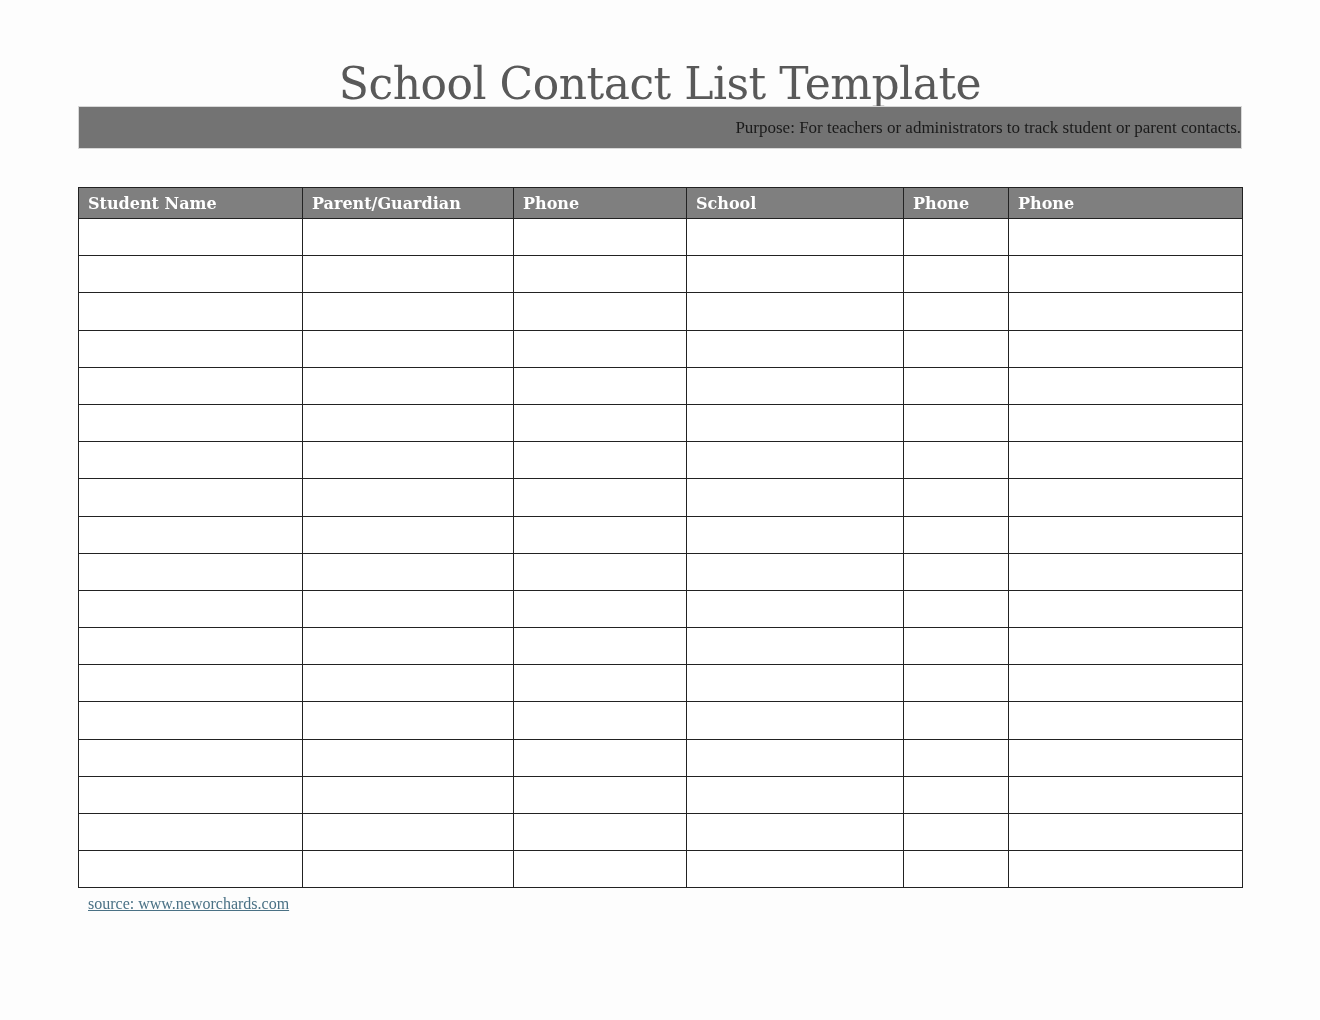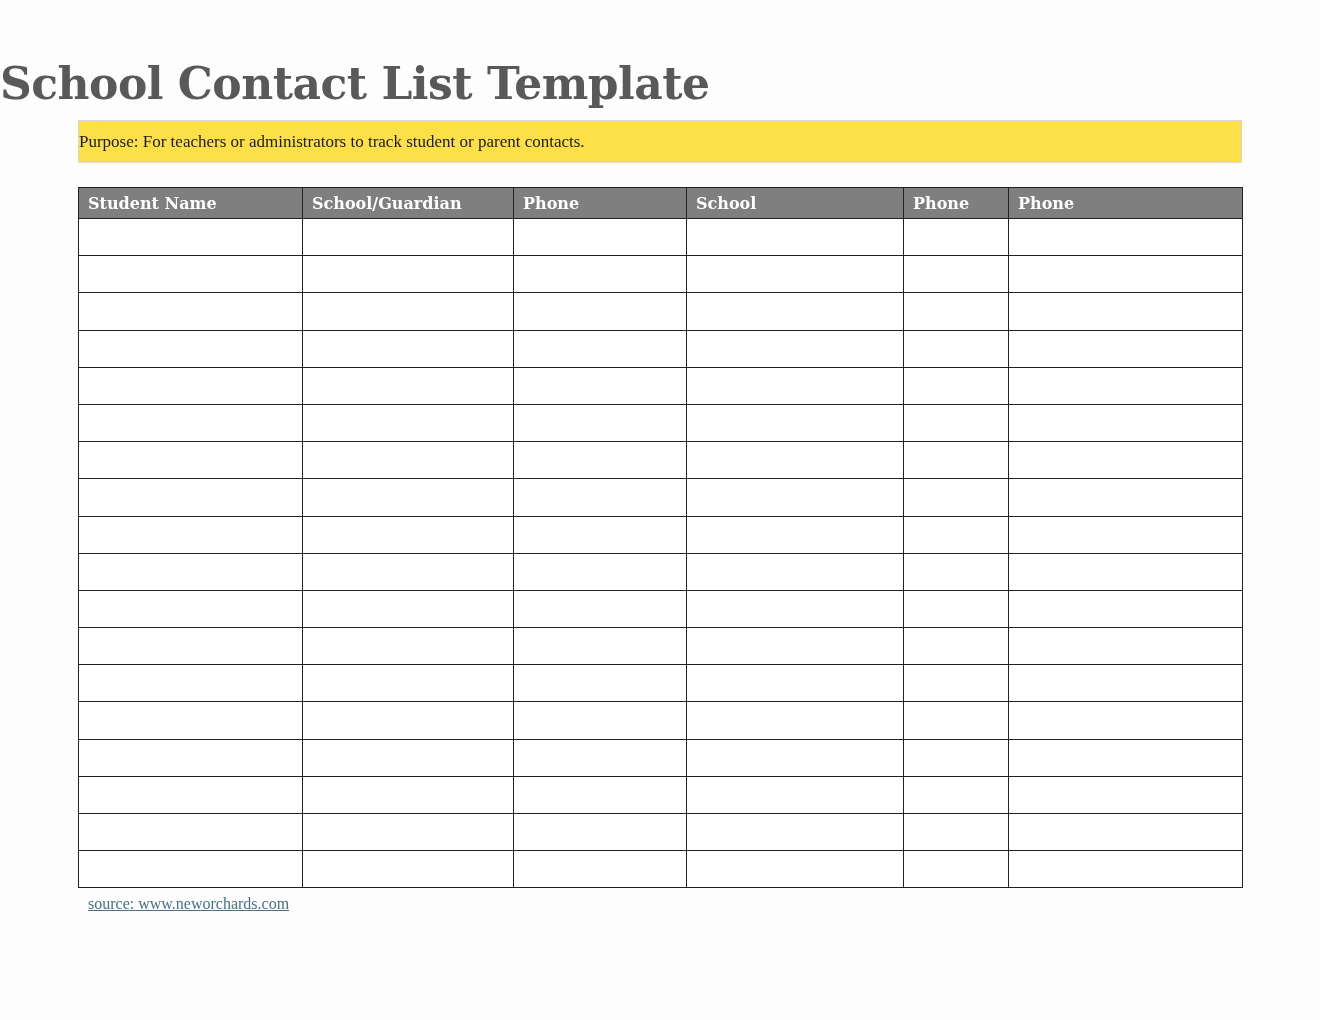--- a/index.html
+++ b/index.html
@@ -1,18 +1,18 @@
 <!DOCTYPE html>
 <html><head>
 <meta charset="utf-8">
 <style>
   html, body { margin: 0; padding: 0; }
   body { width: 1320px; height: 1020px; background: #fdfdfd; position: relative; font-family: "DejaVu Serif", serif; overflow: hidden; }
-  .title { position: absolute; top: 58px; left: 0; width: 1320px; font-size: 44px; font-weight: bold; color: #595959; font-family: "DejaVu Serif", serif; letter-spacing: -0.5px; }
-  .purpose { position: absolute; left: 78px; top: 120px; width: 1162px; height: 41px; background: #fde047; border: 1px solid #d8d8d8; text-align: left; line-height: 42px; font-size: 17px; color: #1a1a1a; font-family: "Liberation Serif", serif; }
+  .title { position: absolute; top: 58px; left: 0; width: 1320px; text-align: center; font-size: 44px; font-weight: normal; color: #595959; font-family: "DejaVu Serif", serif; letter-spacing: -0.5px; }
+  .purpose { position: absolute; left: 78px; top: 106px; width: 1162px; height: 41px; background: #737373; border: 1px solid #d8d8d8; text-align: right; line-height: 42px; font-size: 17px; color: #1a1a1a; font-family: "Liberation Serif", serif; }
   table { position: absolute; left: 78px; top: 187px; border-collapse: collapse; table-layout: fixed; width: 1164px; border-radius: 9px; }
   th { background: #7f7f7f; color: #ffffff; text-align: left; font-weight: bold; font-size: 16px; height: 30px; padding: 0 0 0 9px; border: 1px solid #222; font-family: "DejaVu Serif", serif; }
   td { height: 36.2px; border: 1px solid #222; background: #fff; padding: 0; }
   .source { position: absolute; left: 88px; top: 895px; font-size: 16px; color: #4a7185; text-decoration: underline; font-family: "Liberation Serif", serif; }
 </style>
 </head>
 <body>
 
 <div class="title">School Contact List Template</div>
 <div class="purpose">Purpose: For teachers or administrators to track student or parent contacts.</div>
@@ -22,21 +22,21 @@
       <col style="width: 224px;">
       <col style="width: 211px;">
       <col style="width: 173px;">
       <col style="width: 217px;">
       <col style="width: 105px;">
       <col style="width: 234px;">
     </colgroup>
   <thead>
     <tr>
       <th>Student Name</th>
-      <th>School/Guardian</th>
+      <th>Parent/Guardian</th>
       <th>Phone</th>
       <th>School</th>
       <th>Phone</th>
       <th>Phone</th>
     </tr>
   </thead>
   <tbody id="tbody">
       <tr>
         <td></td>
         <td></td>

